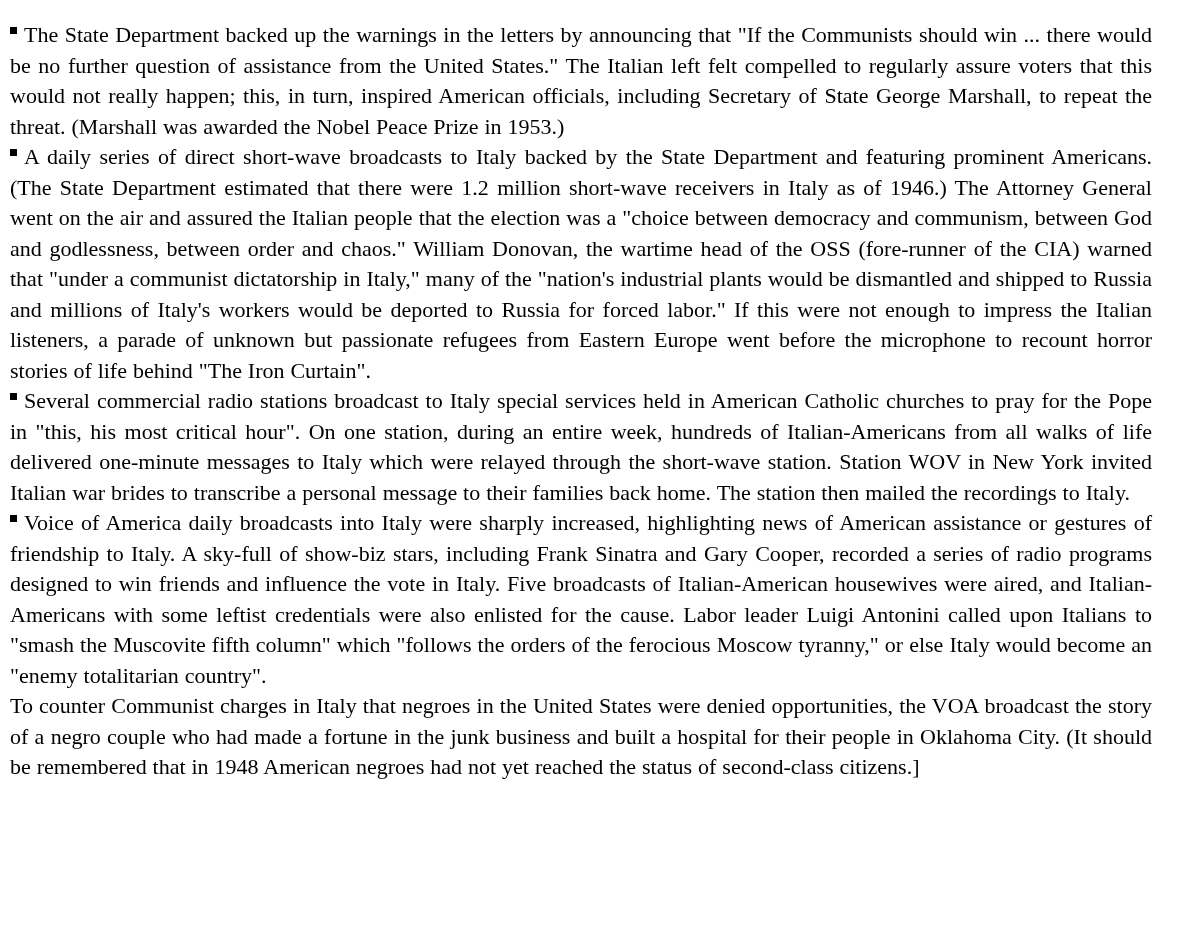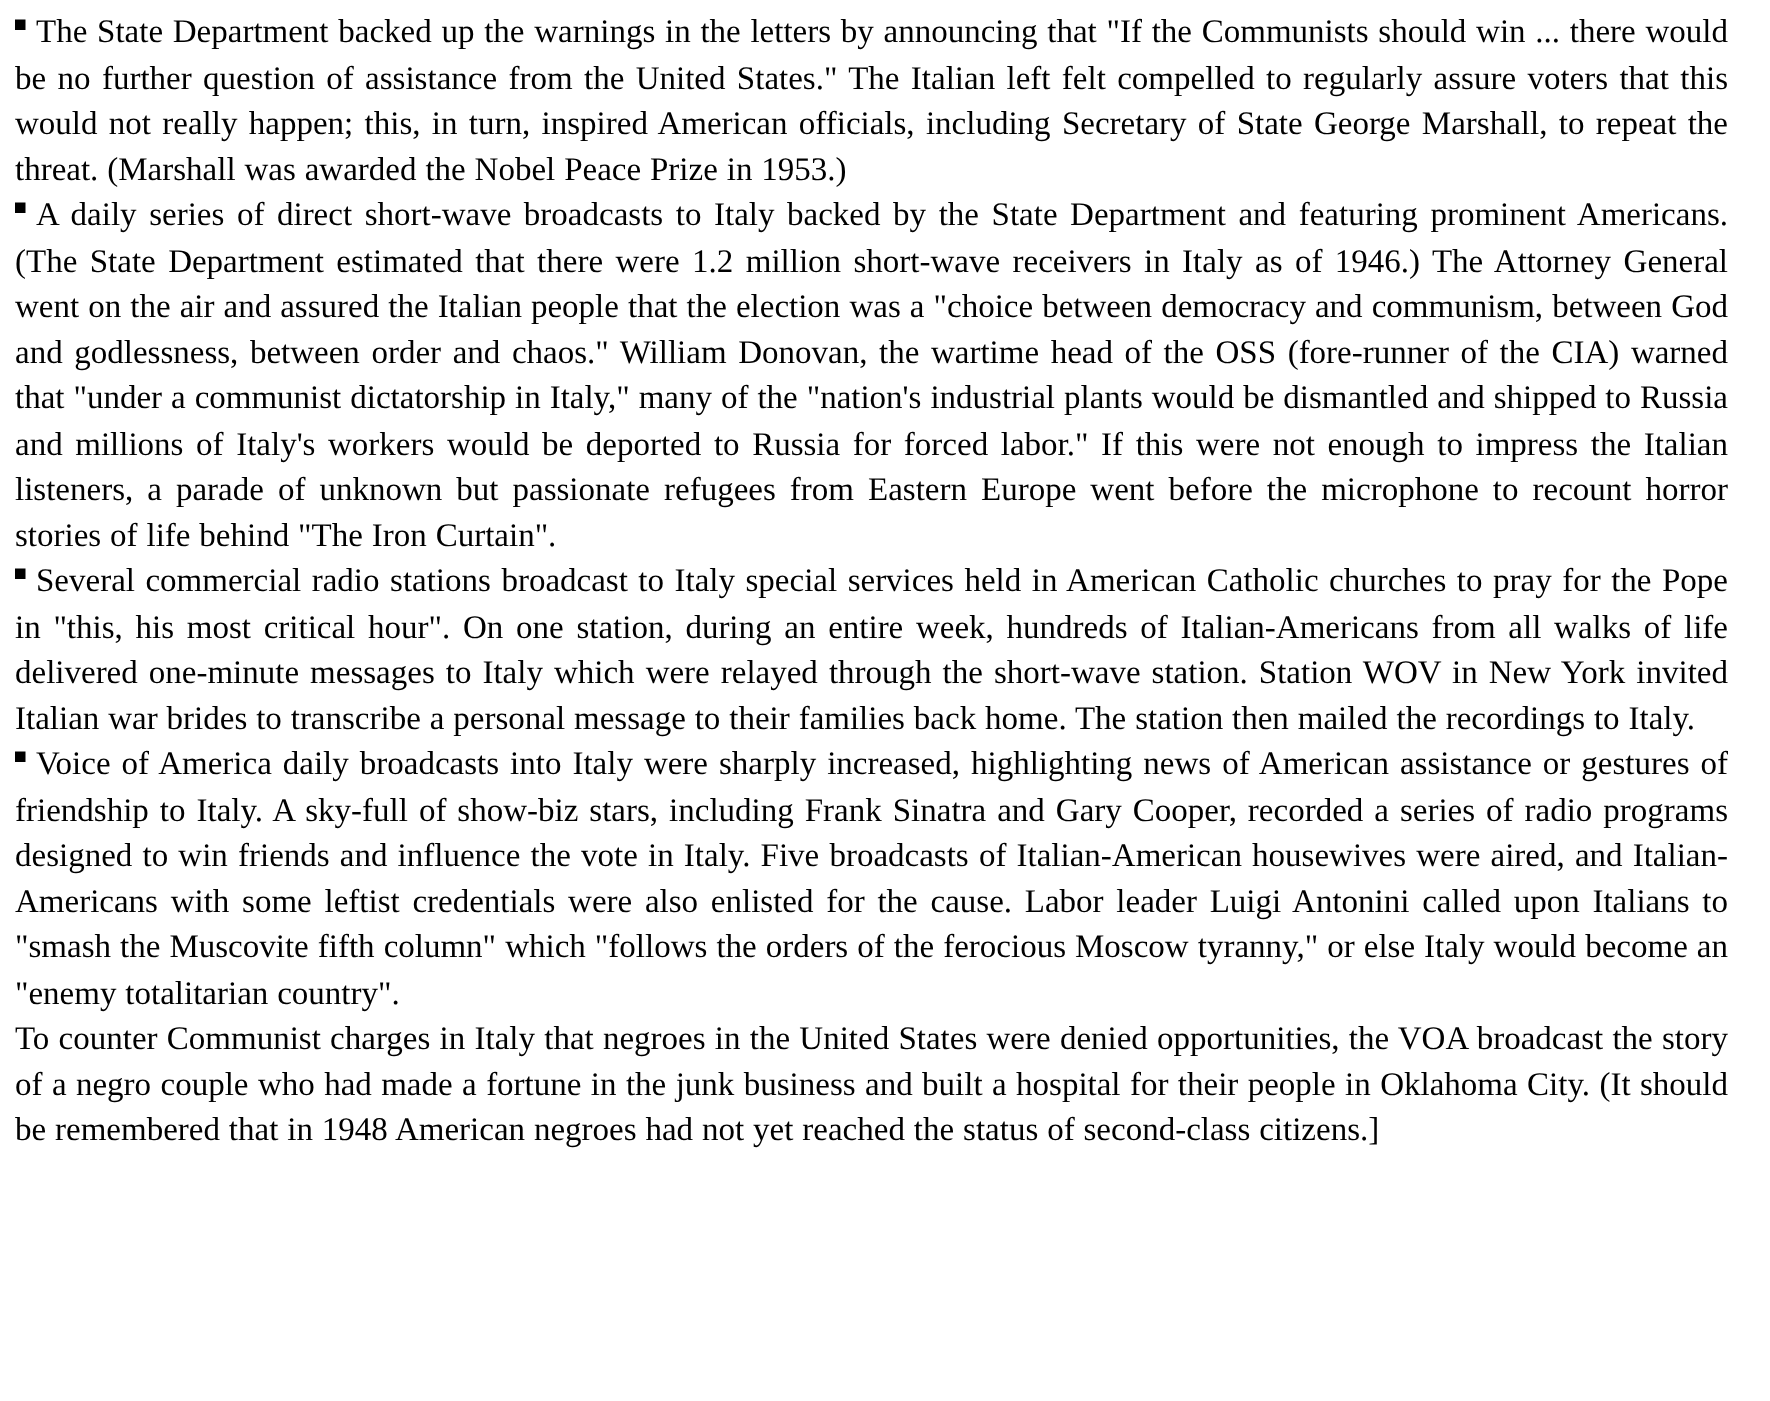--- a/index.html
+++ b/index.html
@@ -12,21 +12,21 @@
     height: 934px;
     overflow: hidden;
     font-family: "Liberation Serif", "DejaVu Serif", serif;
     color: #000000;
     -webkit-font-smoothing: antialiased;
   }
   .page {
     box-sizing: border-box;
     width: 1180px;
     height: 934px;
-    padding: 6px 28px 2px 10px;
+    padding: 20px 28px 2px 10px;
     background: #ffffff;
   }
   .para {
     margin: 0;
     padding: 0;
     font-size: 22px;
     line-height: 30.5px;
     text-align: justify;
     hyphens: none;
     word-spacing: 0.02em;

